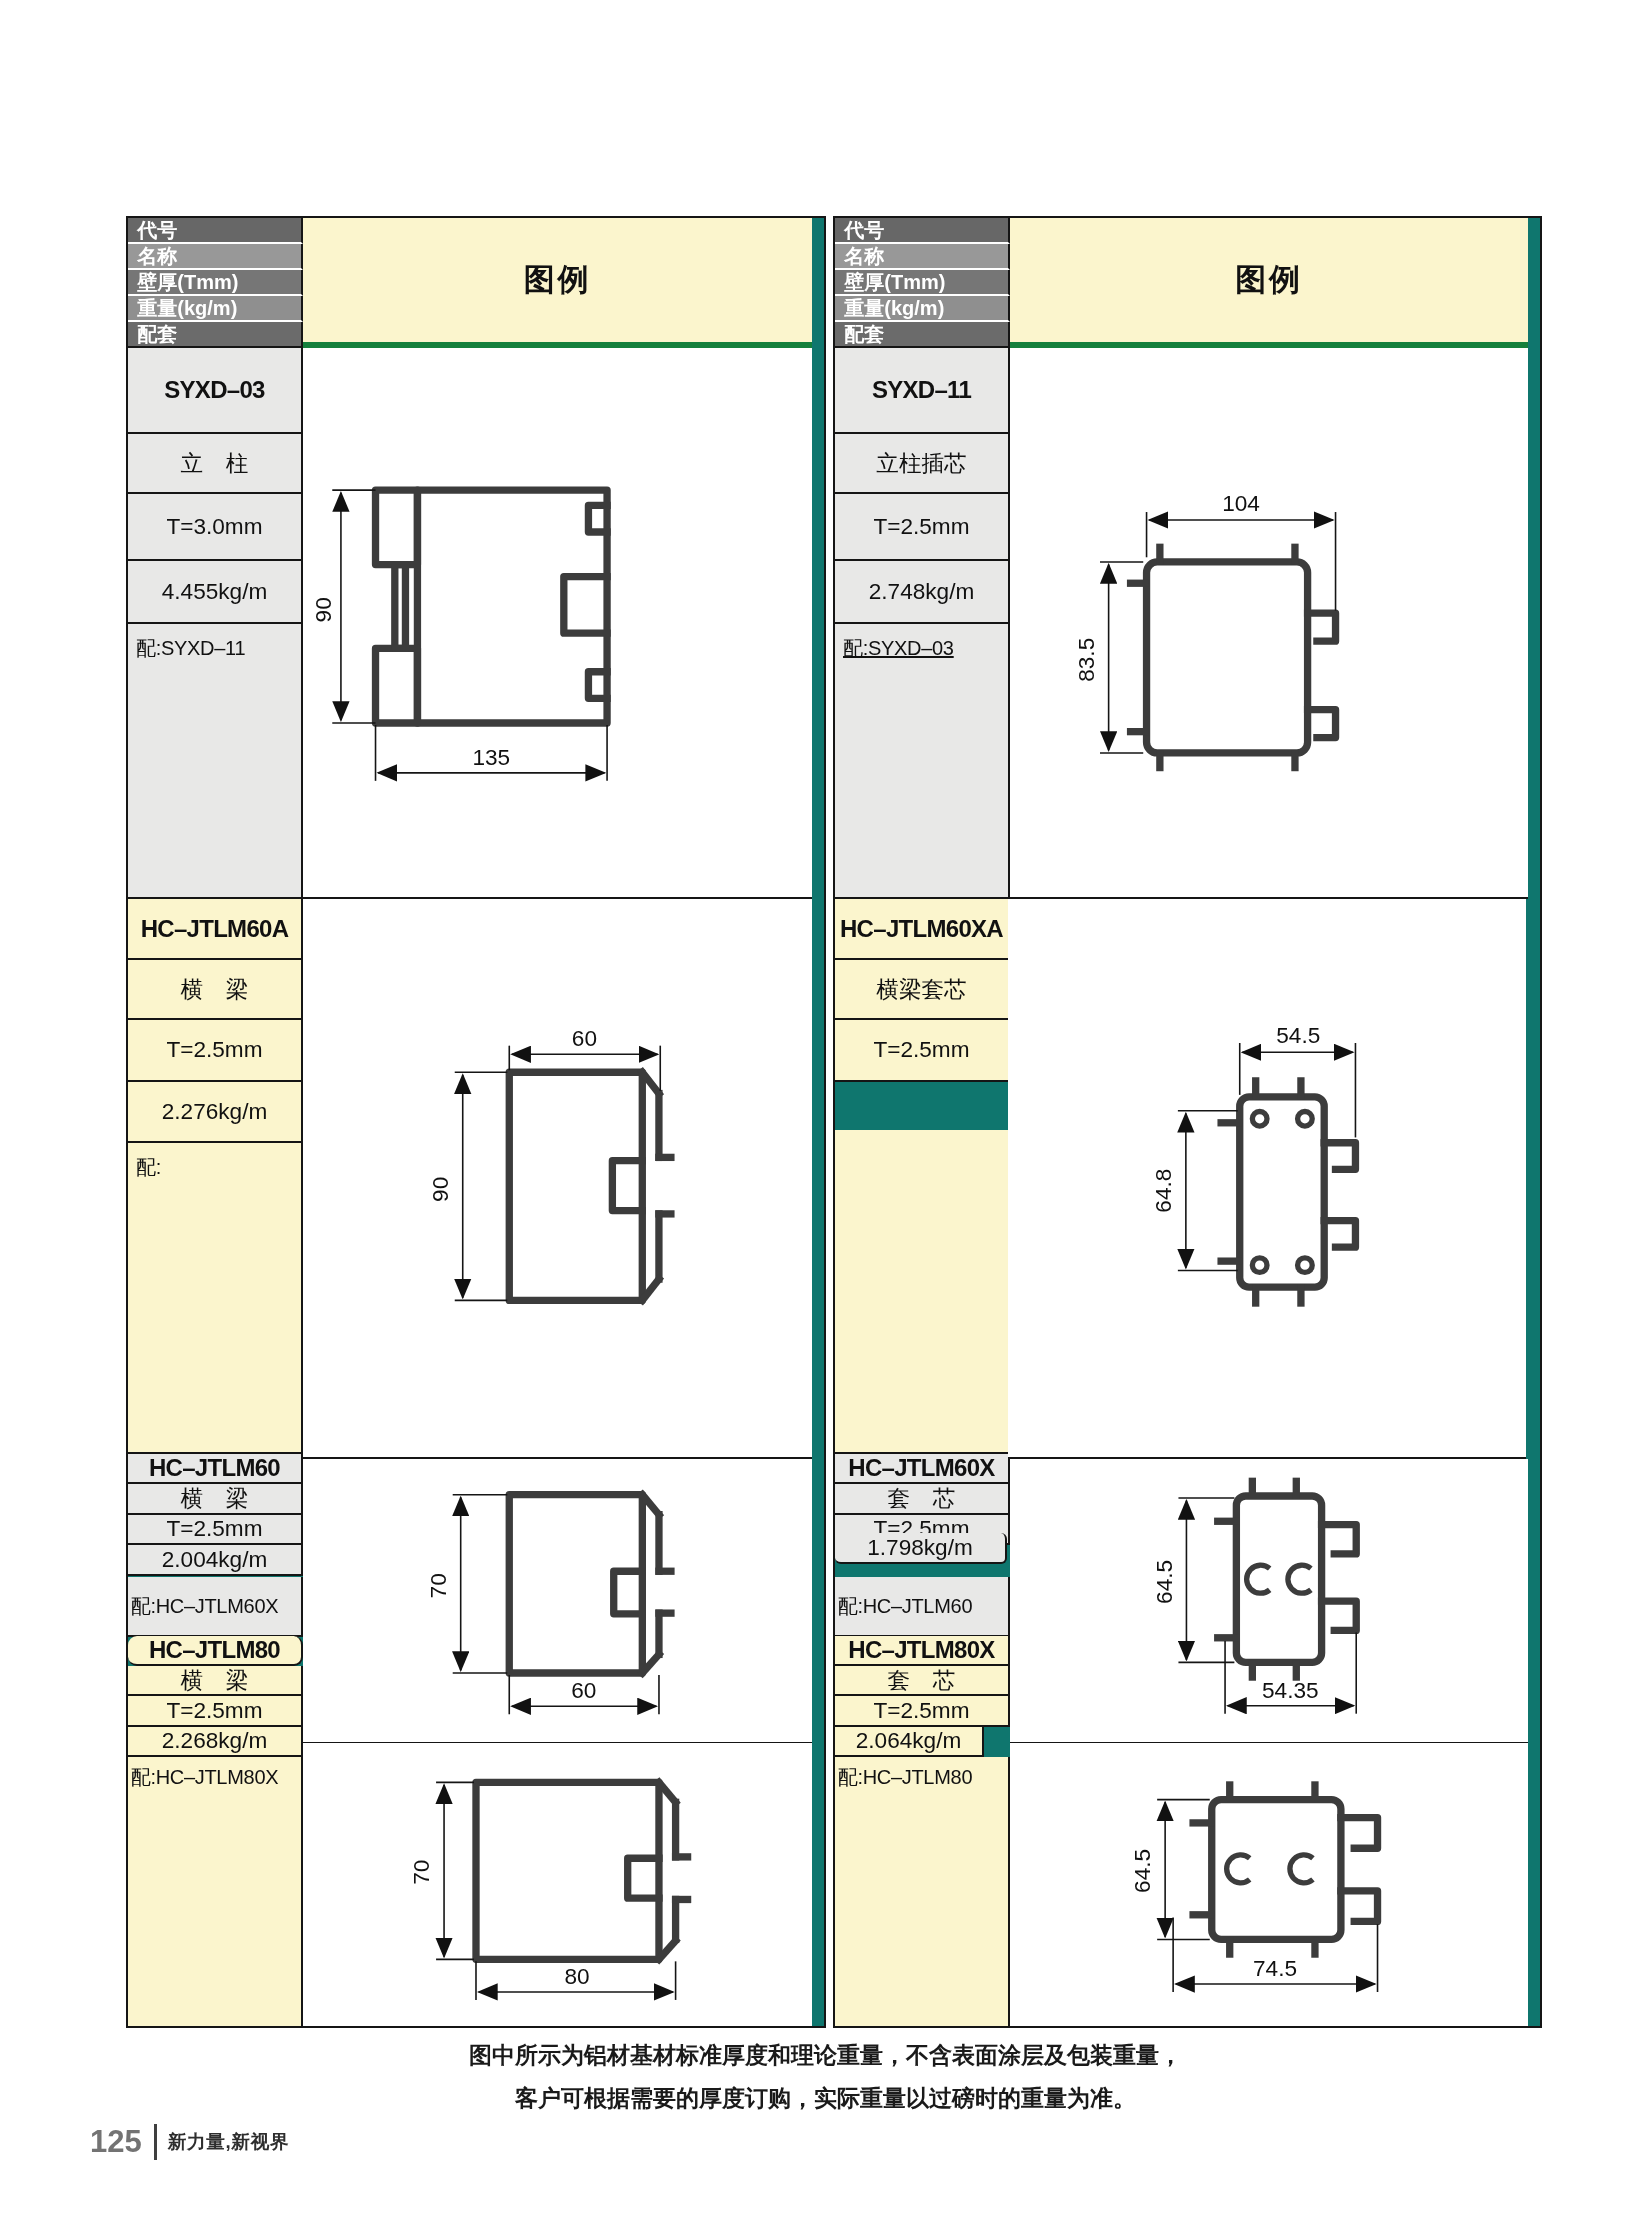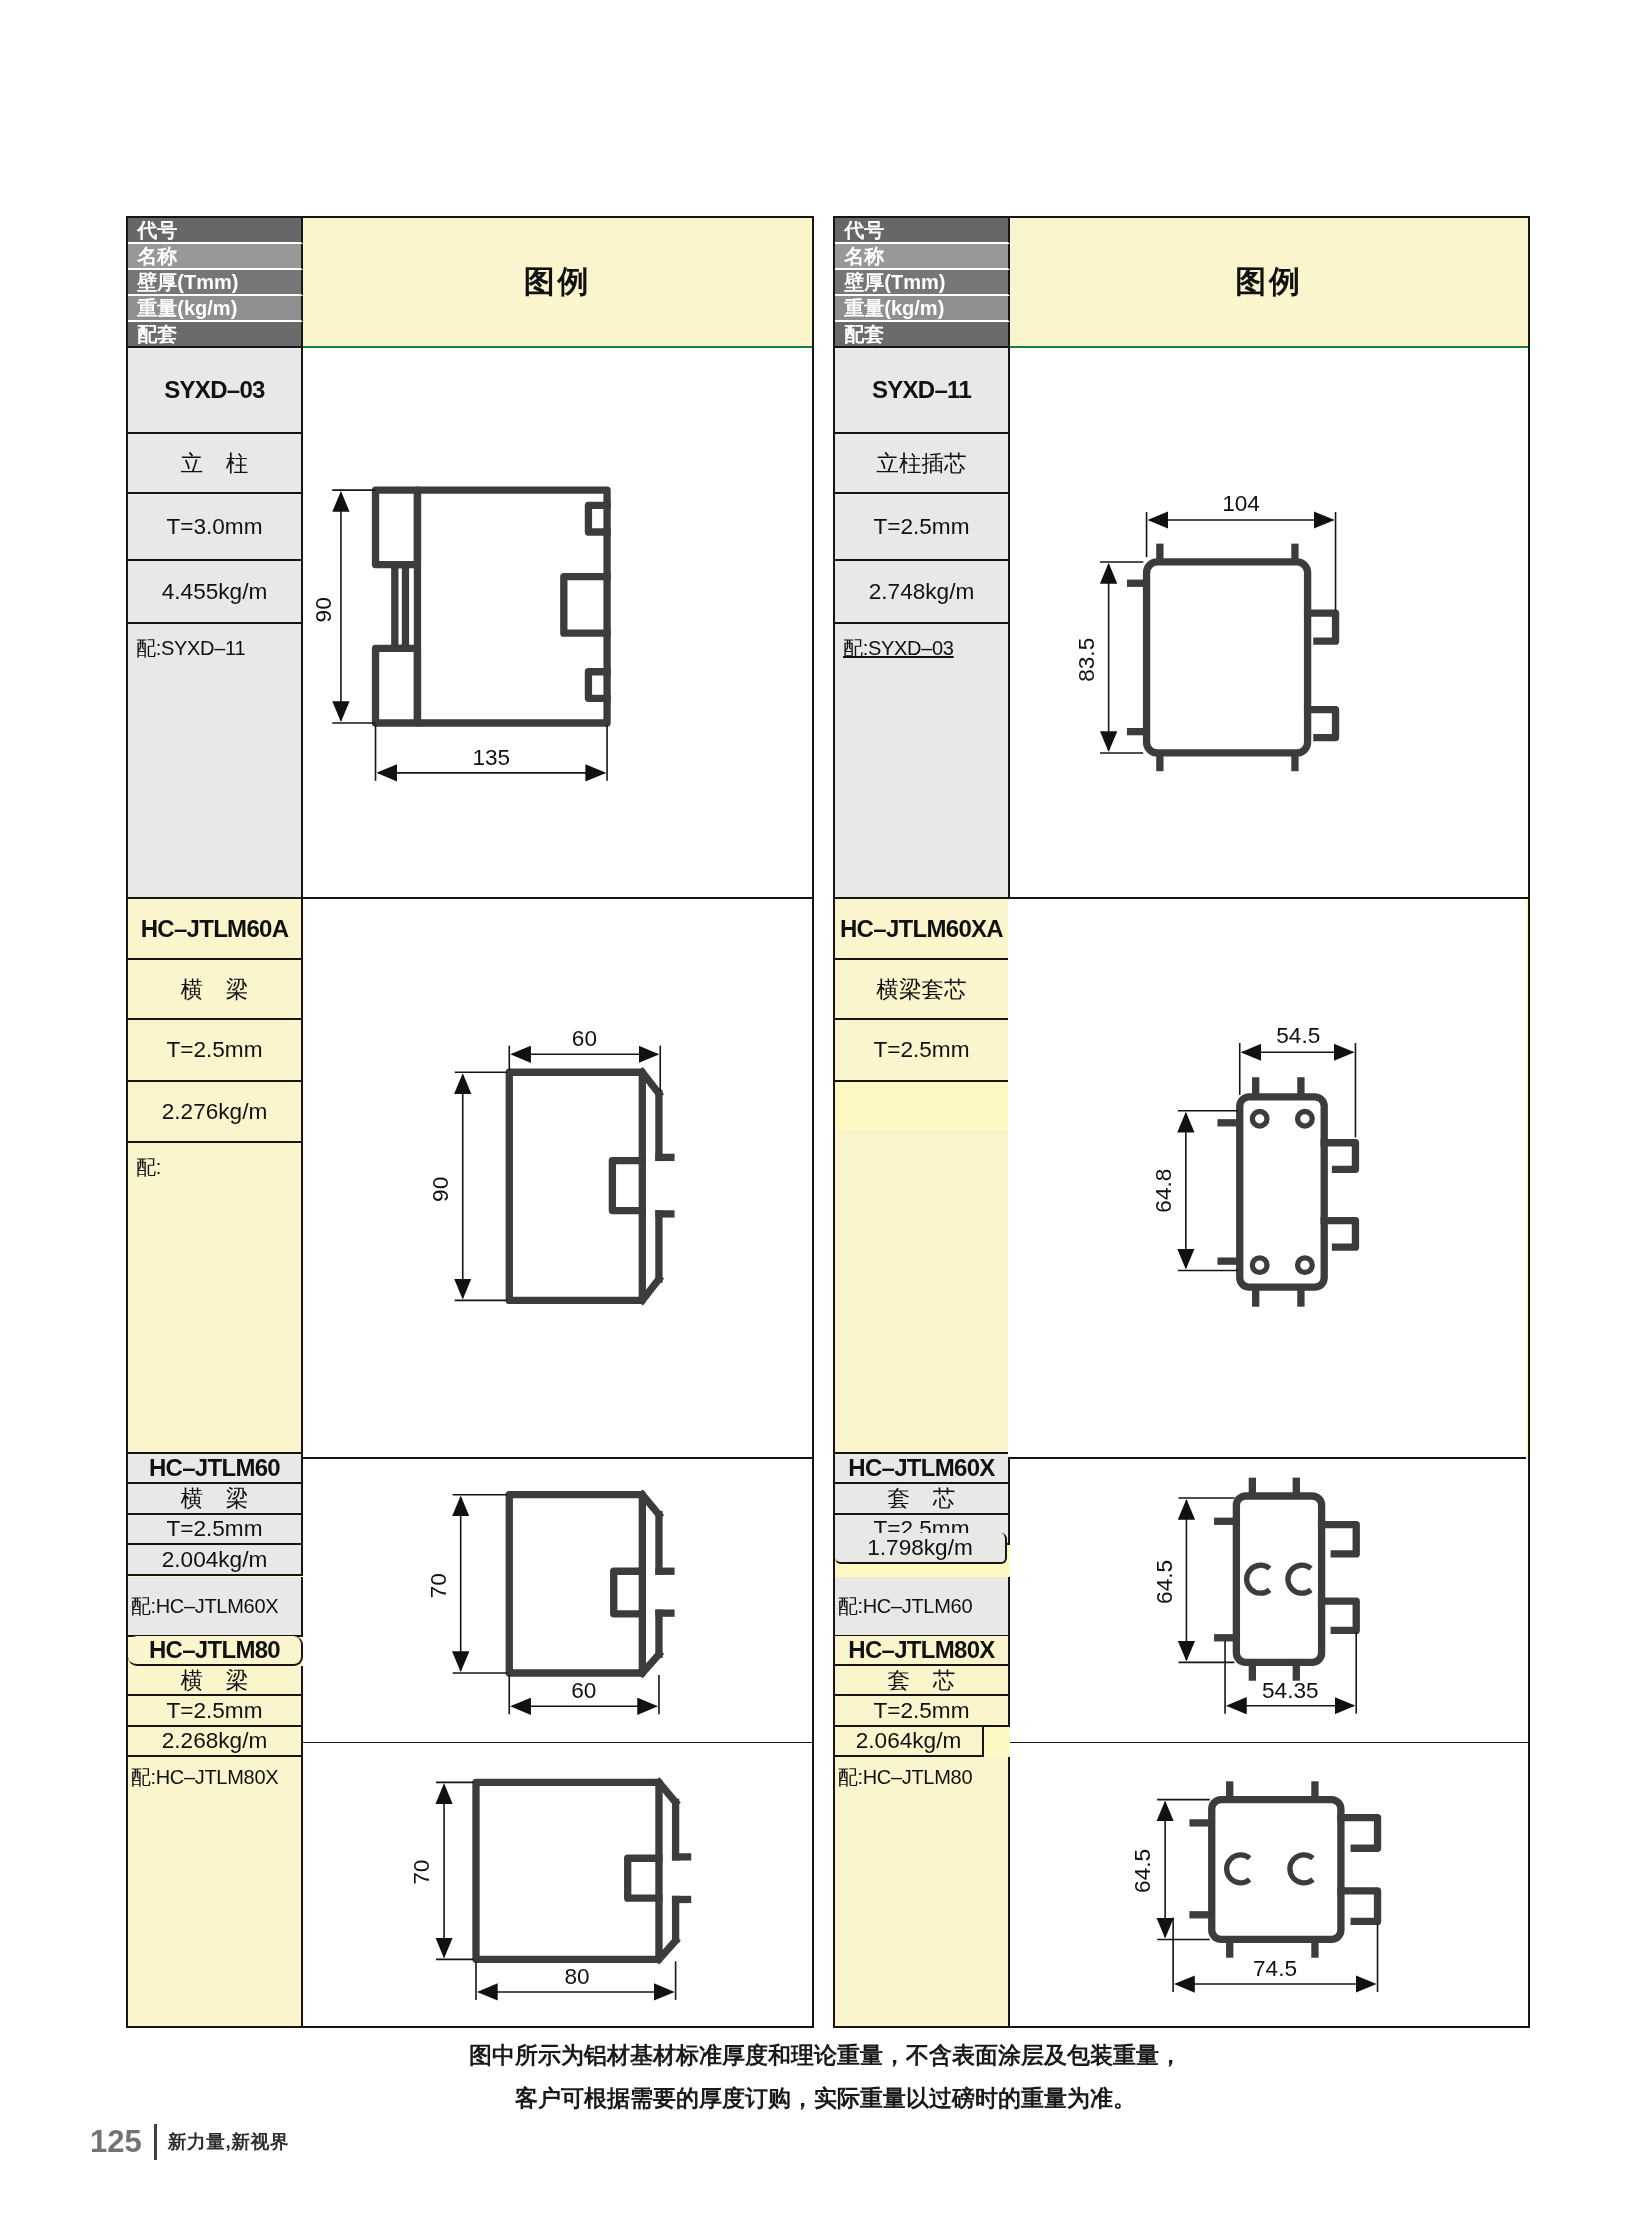--- a/index.html
+++ b/index.html
@@ -1,24 +1,24 @@
 <!DOCTYPE html>
 <html style="font-size:10.6px"><head>
 <meta charset="utf-8">
 <style>
   html,body{margin:0;padding:0;background:#ffffff;}
   body{width:1651px;height:2239px;position:relative;overflow:hidden;
        font-family:"Liberation Sans","DejaVu Sans",sans-serif;color:#111;}
-  .table{position:absolute;border:2px solid #151515;background:#fef9c3;}
+  .table{position:absolute;border:2px solid #151515;background:#0f766e;padding-left:12px;}
   .cell{position:absolute;box-sizing:border-box;display:flex;align-items:center;justify-content:center;}
   .lab{border-right:2px solid #151515;border-bottom:2px solid #151515;}
   .hcell{justify-content:flex-start;padding-left:9.3px;color:#fff;font-weight:bold;font-size:20px;
          border-right:2px solid #151515;border-bottom:2.7px solid #ffffff;}
   .hcell.last{border-bottom:2px solid #151515;}
-  .legend{background:#fbf5cd;border-bottom:2px solid #15803d;font-weight:bold;font-size:31px;letter-spacing:2.7px;}
+  .legend{background:#fbf5cd;border-bottom:6px solid #15803d;font-weight:bold;font-size:31px;letter-spacing:2.7px;}
   .dcell{background:#ffffff;border-bottom:2px solid #151515;}
   .nob{border-bottom:none;}
   .cell-code{font-weight:bold;font-size:24px;letter-spacing:-0.7px;}
   .cell-val{font-size:22.6px;}
   .cell-match{font-size:20px;letter-spacing:-0.3px;justify-content:flex-start;align-items:center;}
   .vtop{align-items:flex-start;}
   .bg-gray{background:#e8e8e7;}
   .bg-yel{background:#fbf5cd;}
   svg{display:block;}
   .wall{fill:none;stroke:#3c3c3c;stroke-width:11;stroke-linejoin:round;stroke-linecap:square;}

